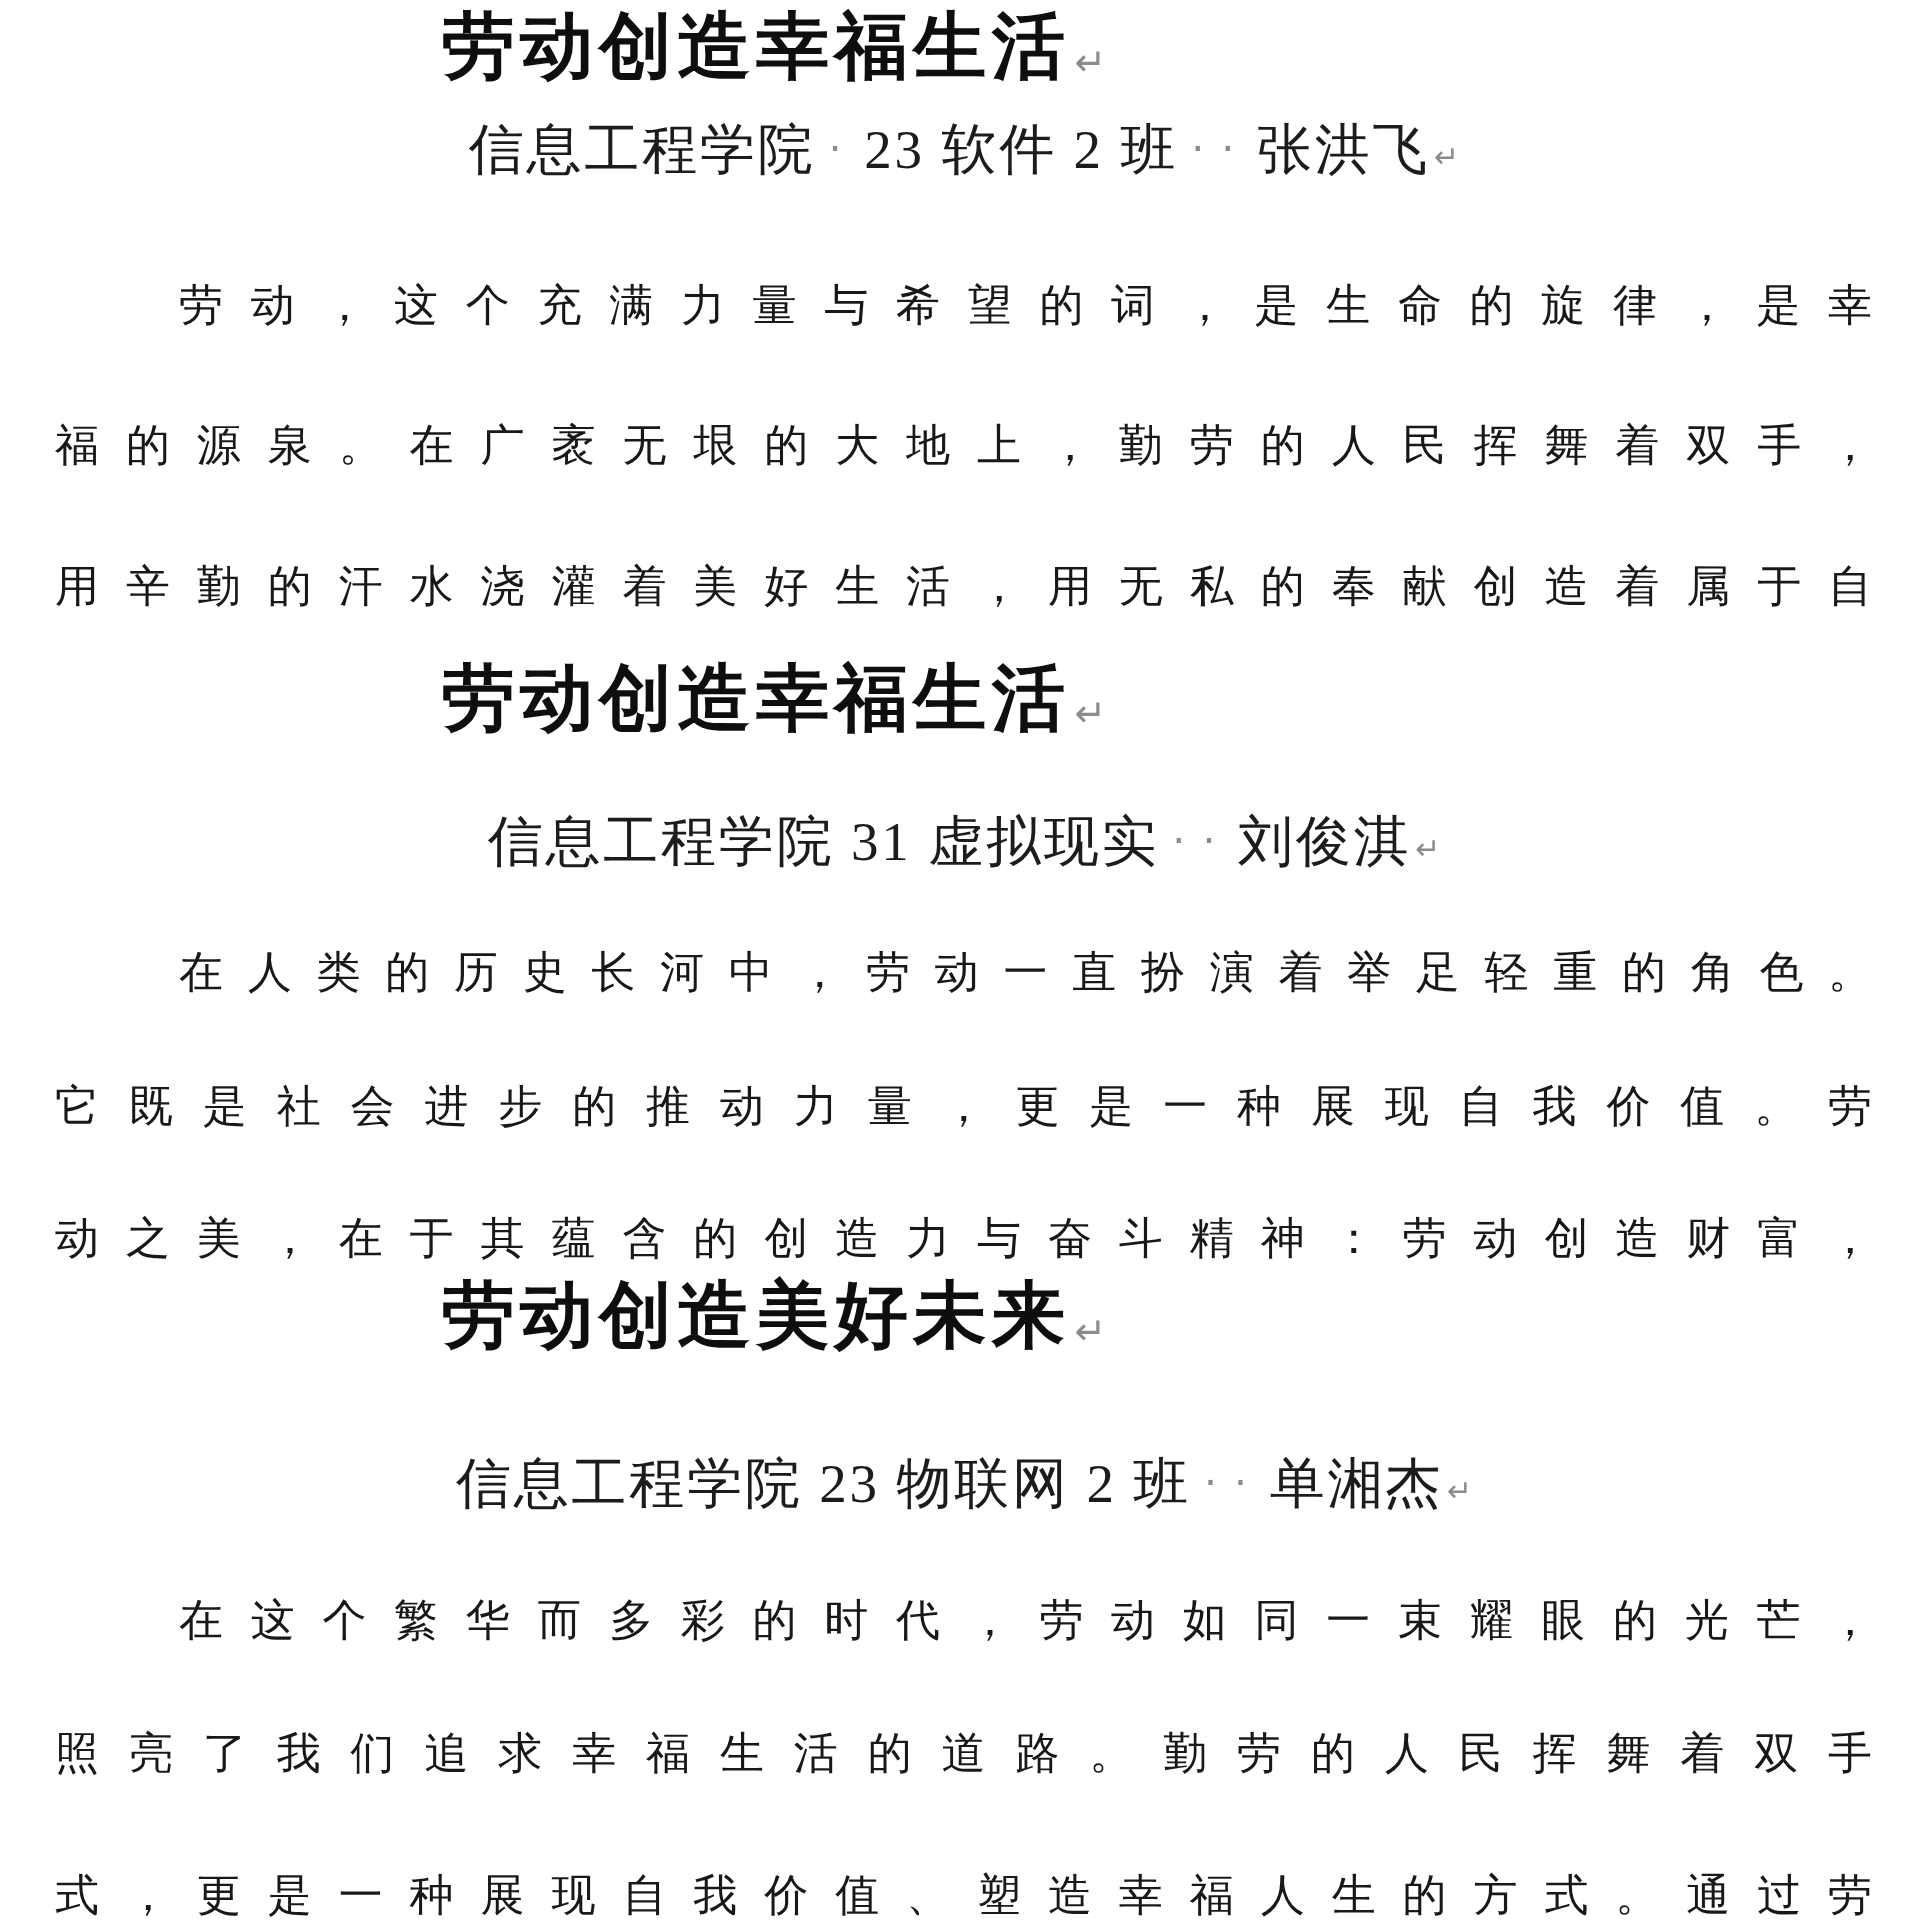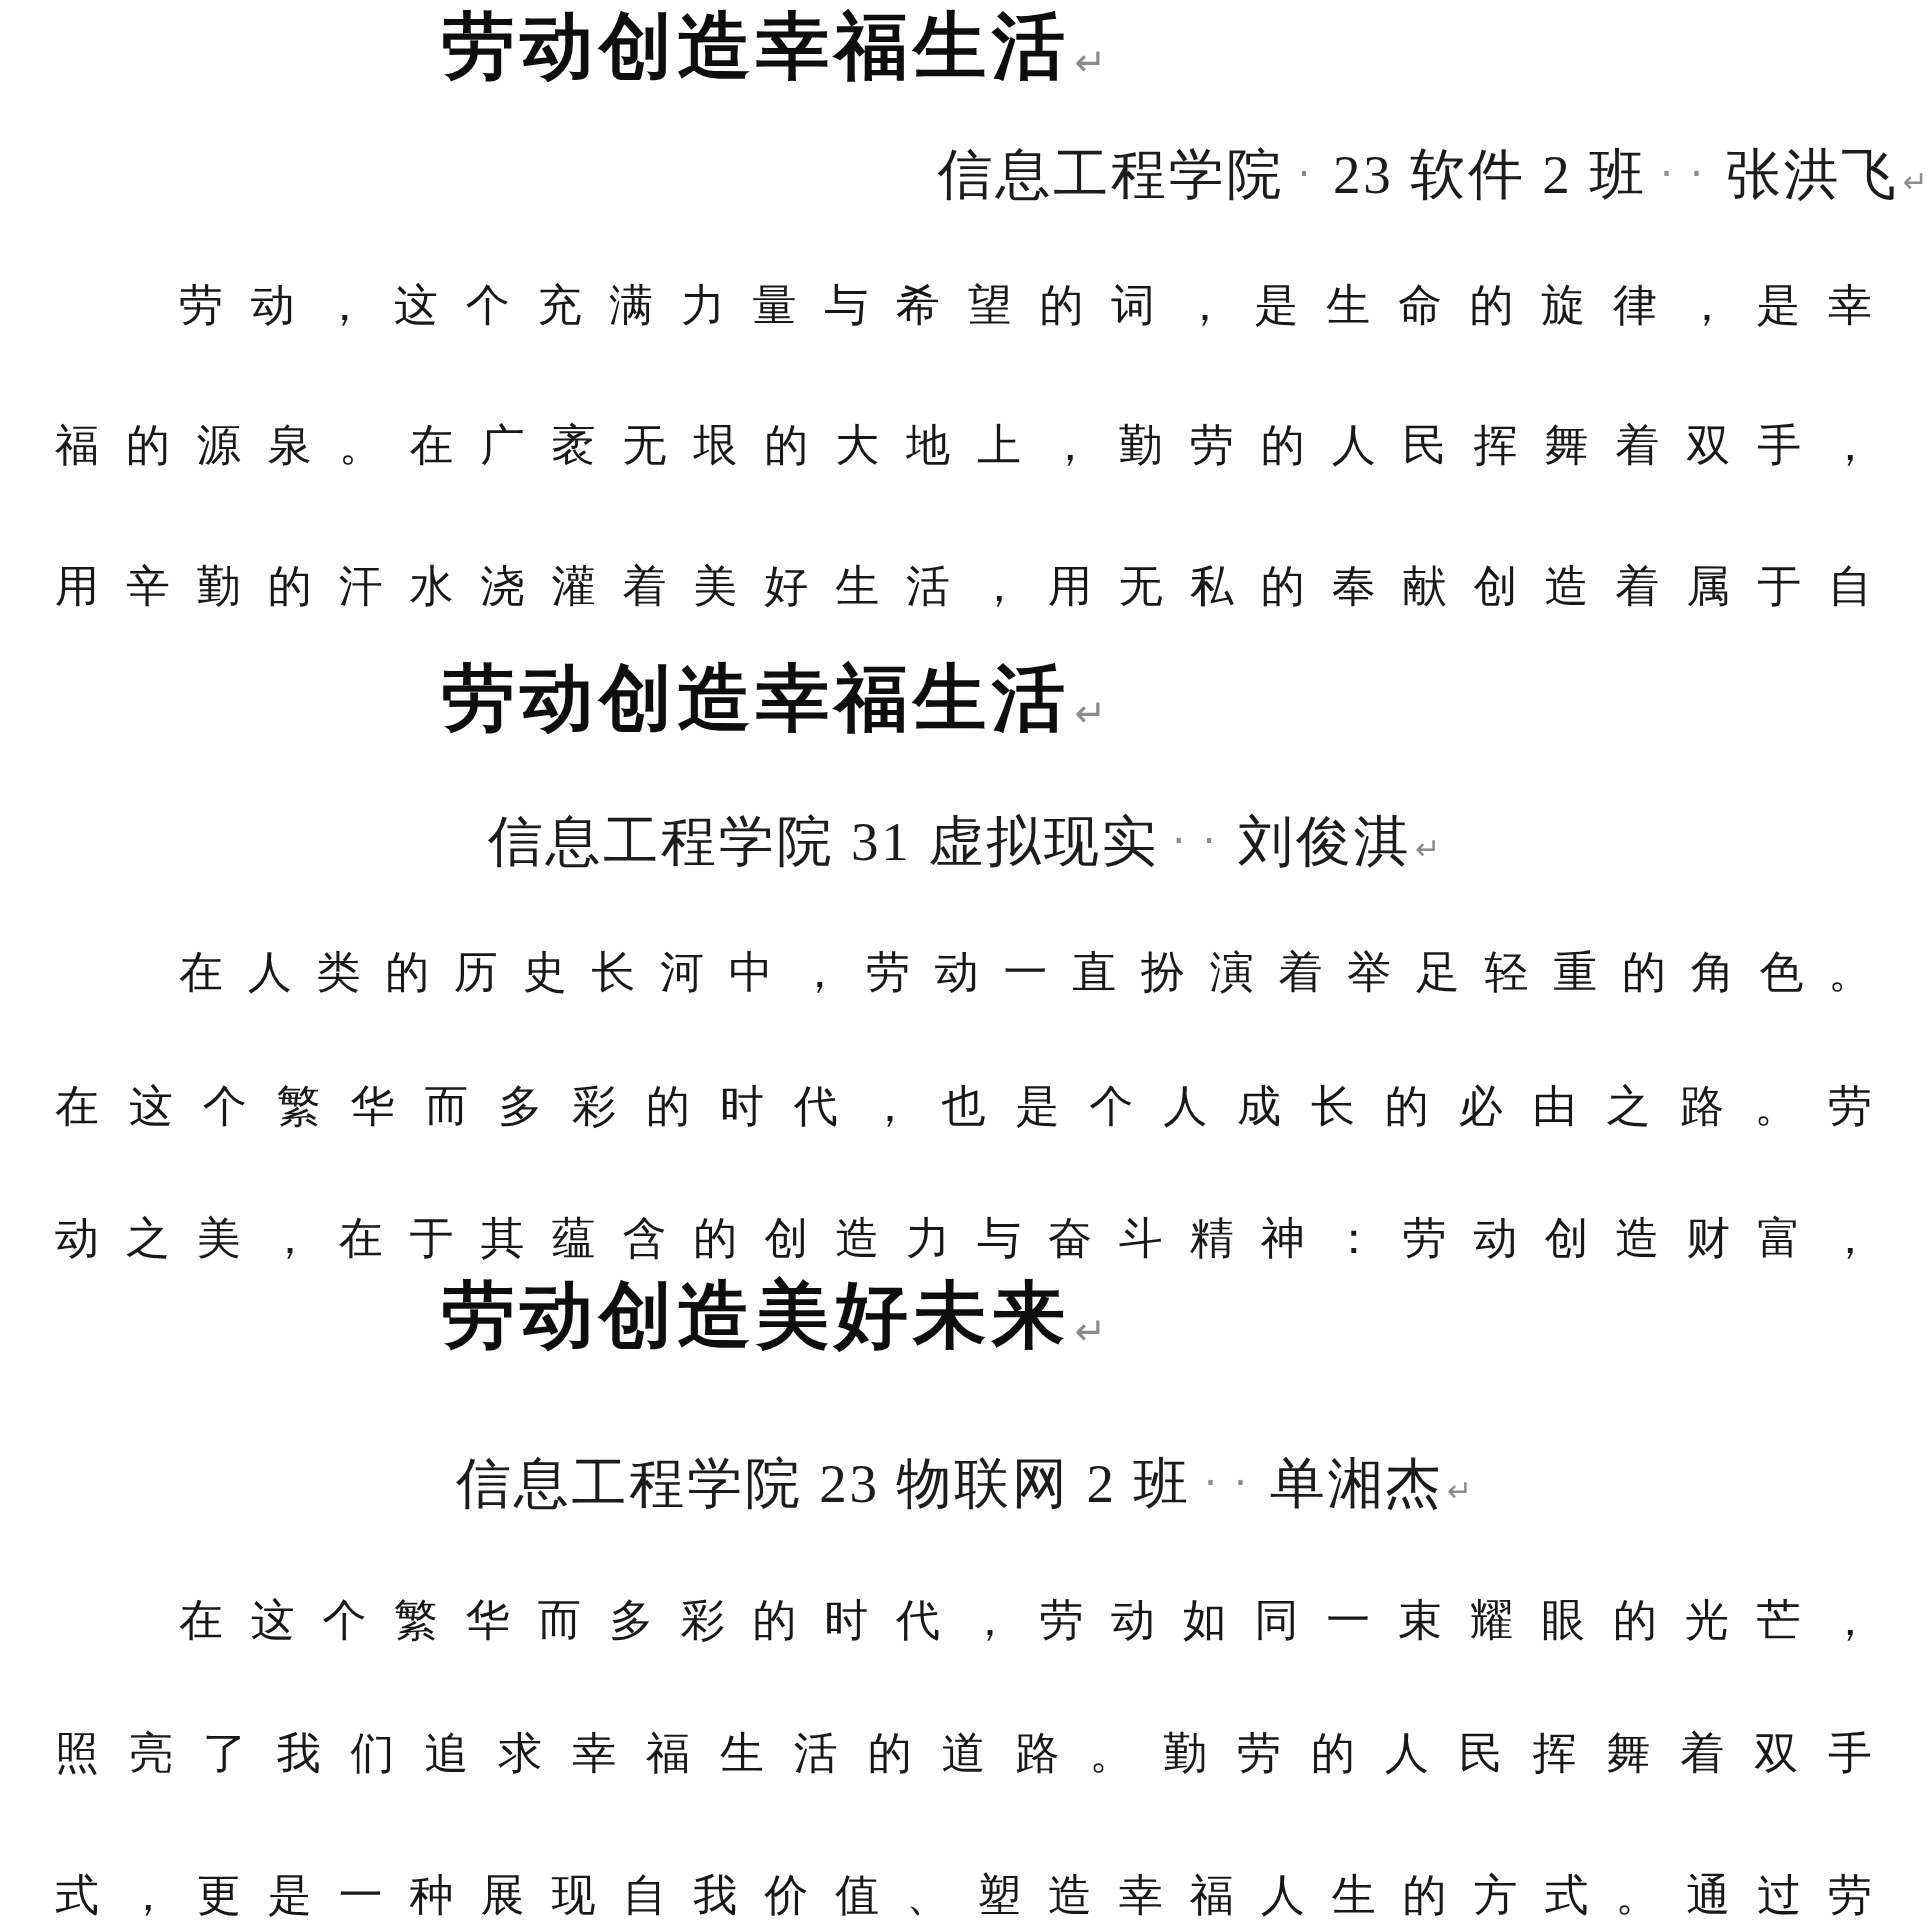--- a/index.html
+++ b/index.html
@@ -38,21 +38,21 @@
   }
   .bodyline{
     position:absolute;left:55px;width:1819px;
     font-size:44px;line-height:1.08;letter-spacing:1.9px;
     text-align:justify;text-align-last:justify;text-justify:inter-character;
     color:#181818;
   }
   .indent{text-indent:124px;}
 
   
-  #sec1 .title-row{top:9.4px;}  #sec1 .byline-row{top:146px;justify-content:flex-end;}
+  #sec1 .title-row{top:9.4px;}  #sec1 .byline-row{top:121px;}
   #sec1 .l1{top:282px;} #sec1 .l2{top:422px;} #sec1 .l3{top:563px;}
 
   #sec2 .title-row{top:1.9px;}   #sec2 .byline-row{top:154px;}
   #sec2 .l1{top:290px;} #sec2 .l2{top:424px;} #sec2 .l3{top:556px;}
 
   #sec3 .title-row{top:9.4px;}  #sec3 .byline-row{top:186px;}
   #sec3 .l1{top:328px;} #sec3 .l2{top:461px;} #sec3 .l3{top:603px;}
 </style>
 </head>
 <body>
@@ -81,21 +81,21 @@
       <span class="pilcrow">↵</span>
   </div>
   <div class="byline-row">
     <span>信息工程学院 31 虚拟现实</span>
       <span></span>
       <span class="sp-dot">··</span>
       <span>刘俊淇</span>
       <span class="pilcrow">↵</span>
   </div>
   <div class="bodyline indent l1">在人类的历史长河中，劳动一直扮演着举足轻重的角色。</div>
-  <div class="bodyline l2">在这个繁华而多彩的时代，也是个人成长的必由之路。劳</div>
+  <div class="bodyline l2">它既是社会进步的推动力量，更是一种展现自我价值。劳</div>
   <div class="bodyline l3">动之美，在于其蕴含的创造力与奋斗精神：劳动创造财富，</div>
 </div>
 
 <div class="section" id="sec3">
   <div class="title-row">
     <span>劳动创造美好未来</span>
       <span class="pilcrow">↵</span>
   </div>
   <div class="byline-row">
     <span>信息工程学院 23 物联网 2 班</span>

